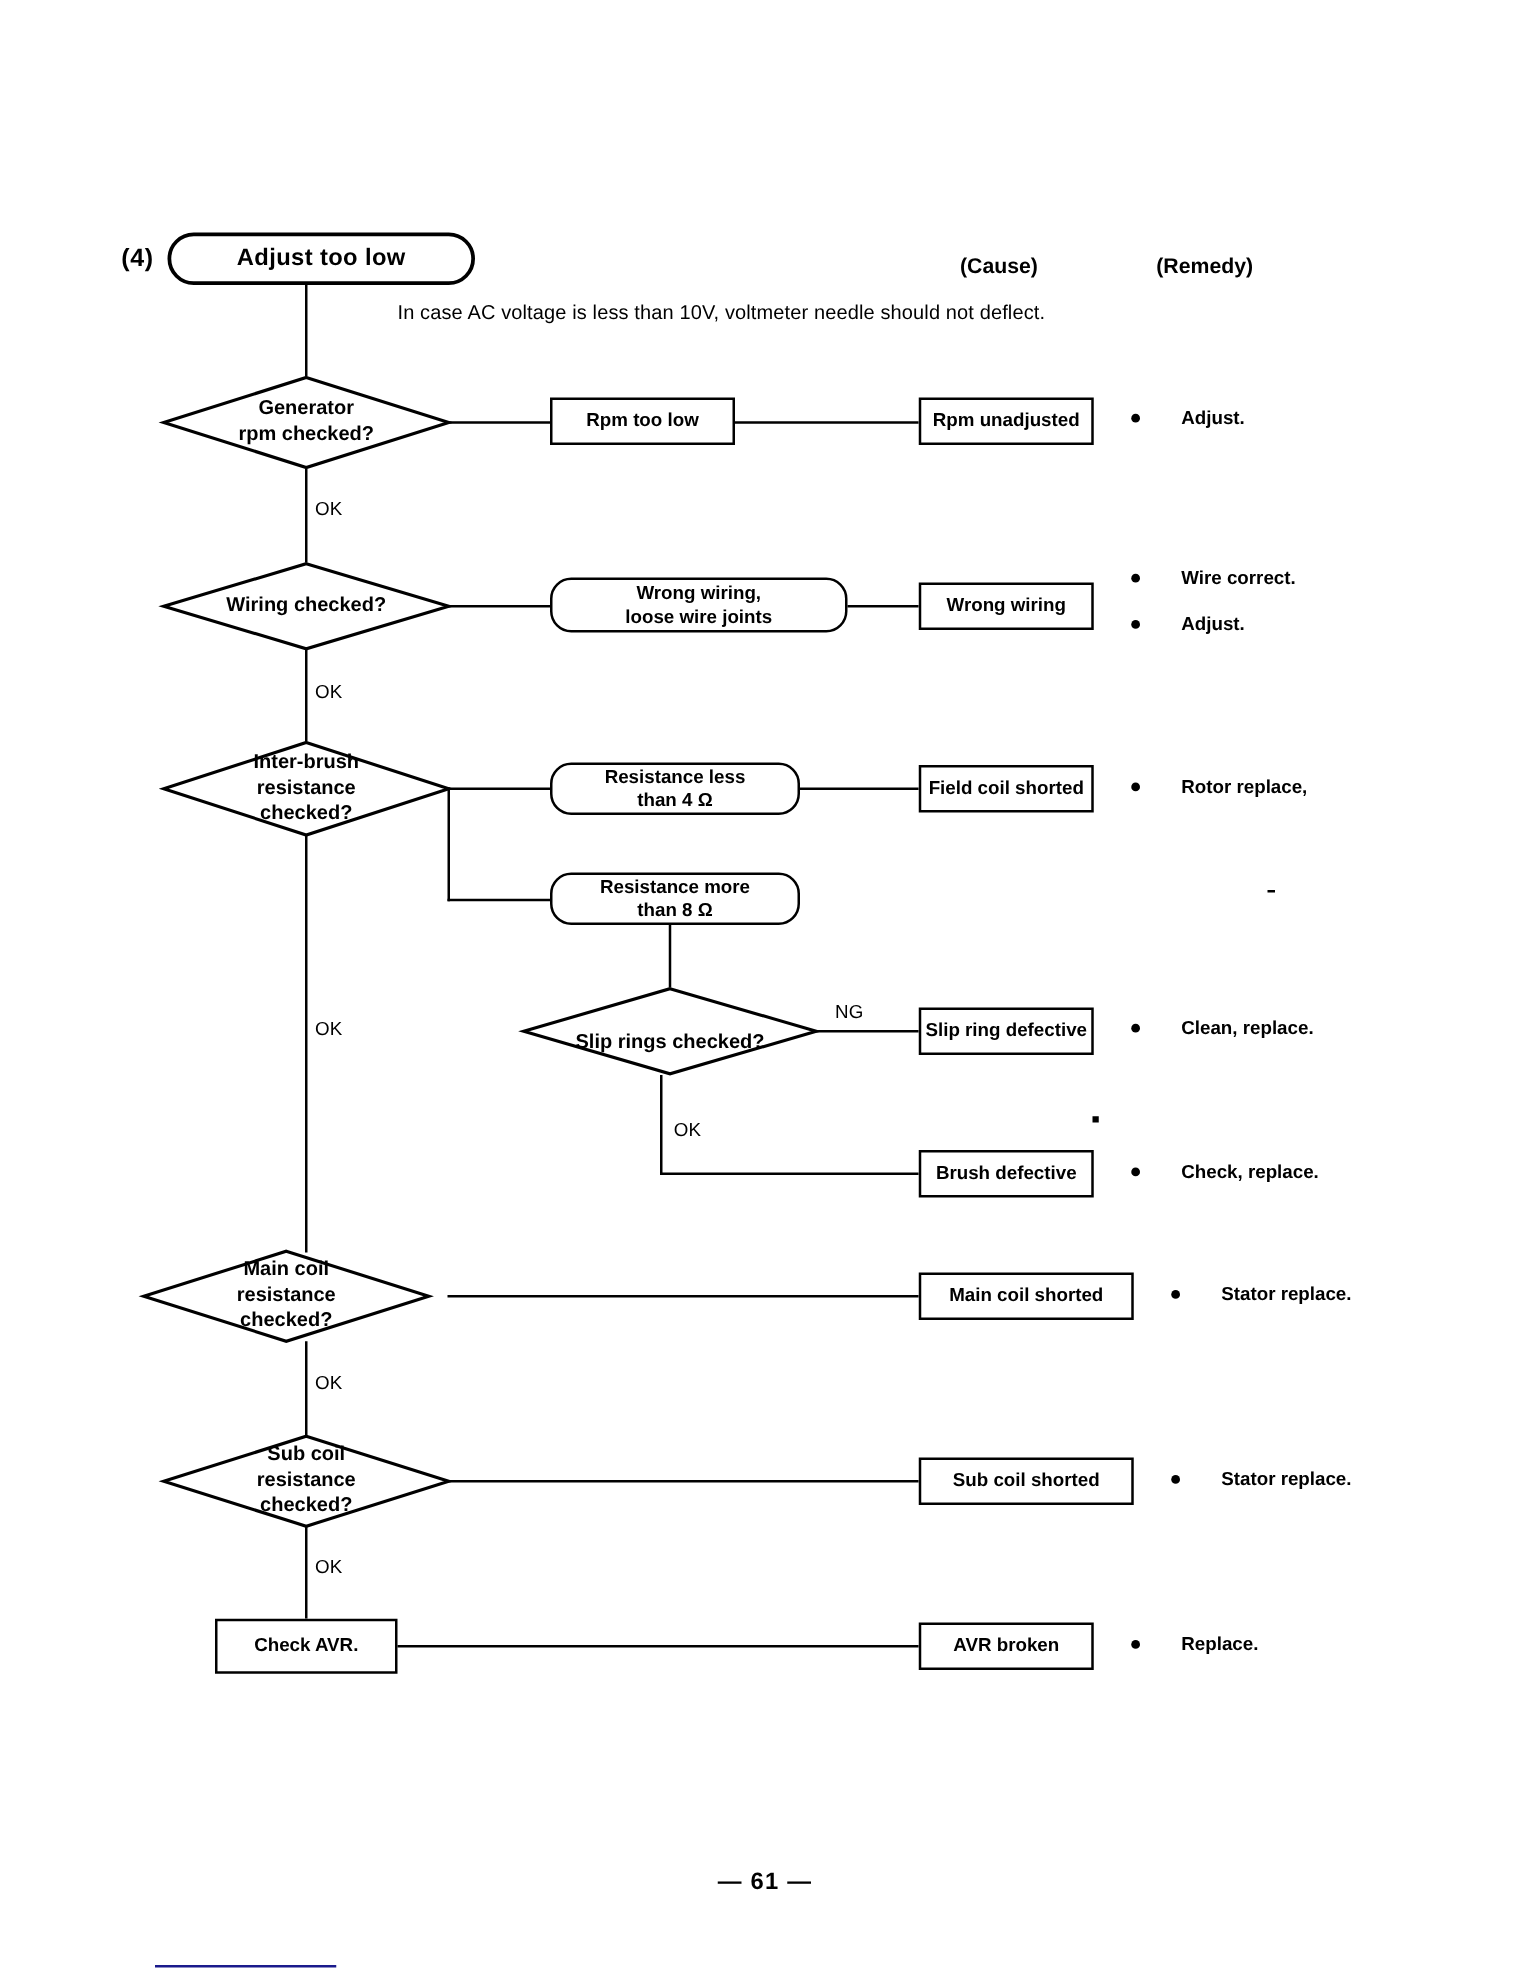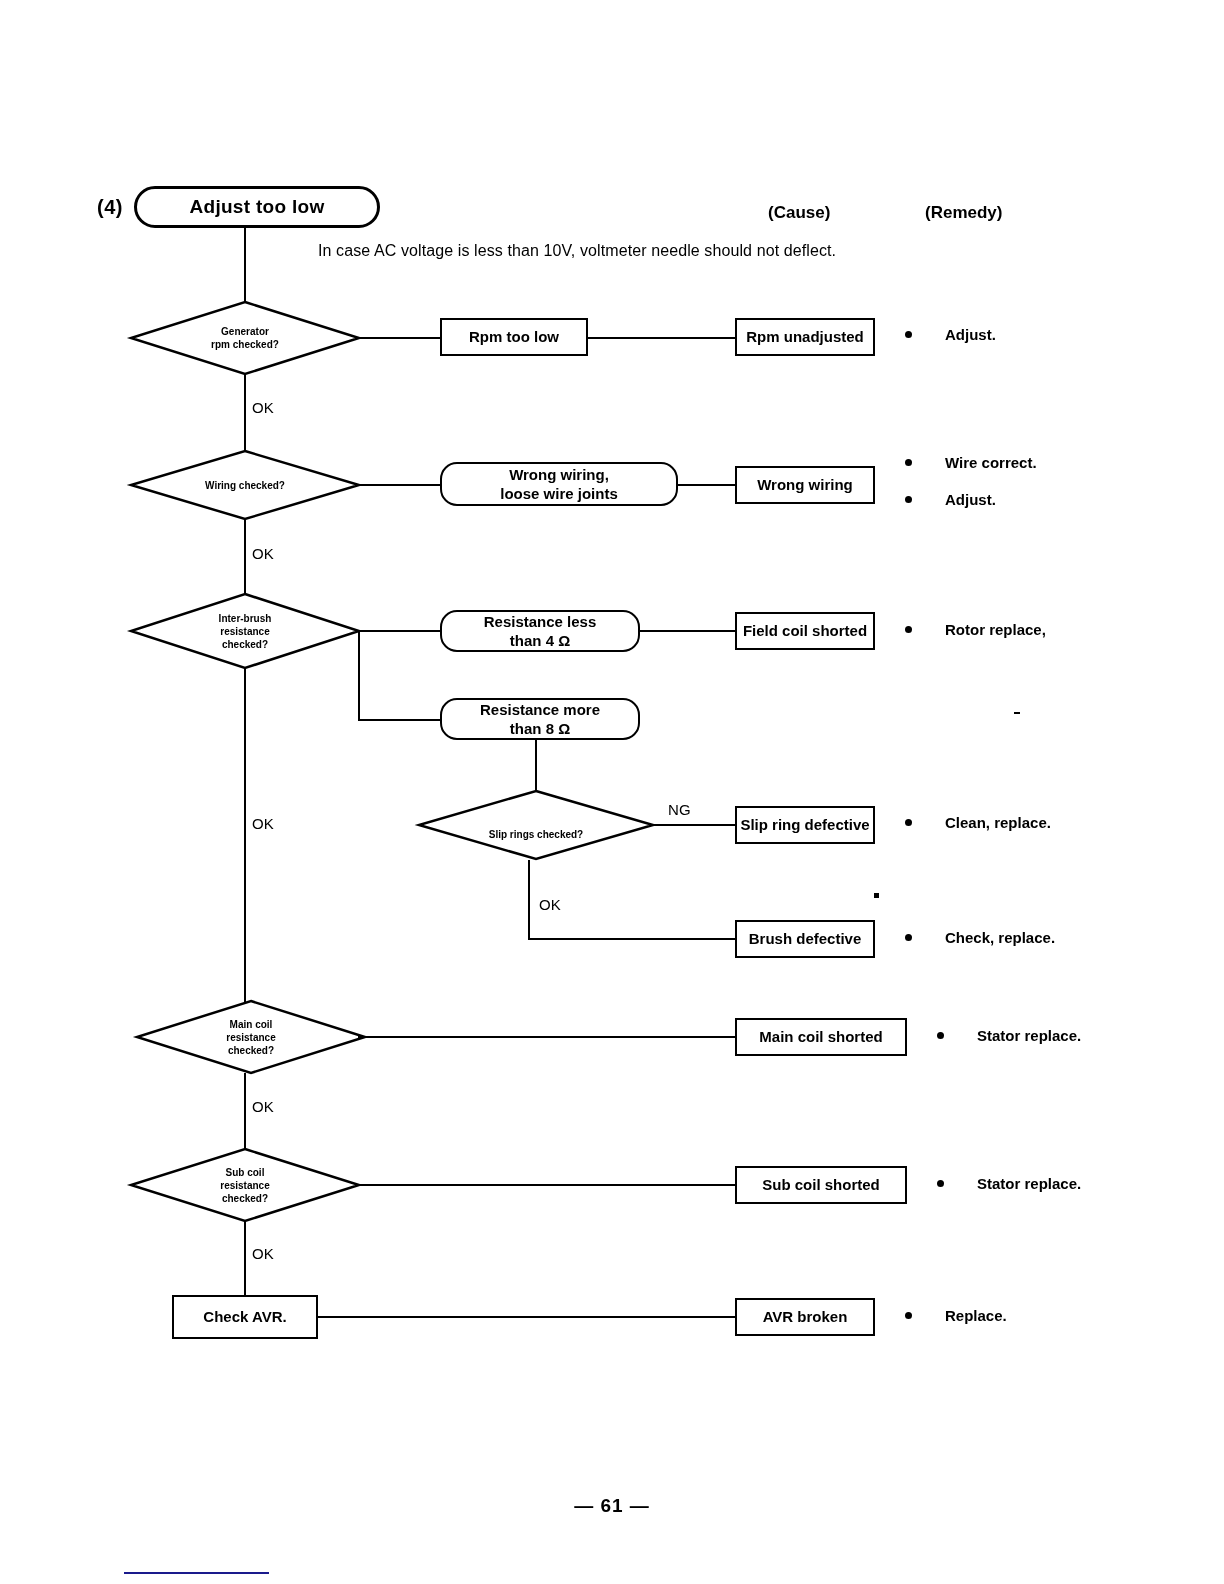--- a/index.html
+++ b/index.html
@@ -83,21 +83,21 @@
     overflow: visible;
   }
   .diamond-label {
     position: absolute;
     left: 0; top: 0;
     width: 100%; height: 100%;
     display: flex;
     align-items: center;
     justify-content: center;
     text-align: center;
-    font-size: 10px;
+    font-size: 16px;
     font-weight: bold;
     line-height: 1.3;
     pointer-events: none;
   }
 
   
   .hline { position: absolute; background: #000; height: 2px; }
   .vline { position: absolute; background: #000; width: 2px; }
 
   
@@ -281,21 +281,21 @@
   <div class="vline" style="left:528px; top:860px; height:80px;"></div>
   <div class="hline" style="left:528px; top:938px; width:207px;"></div>
   <div class="abs box" style="left:735px; top:920px; width:140px; height:38px;">
     <span>Brush defective</span>
   </div>
   <div class="remedy" style="left:905px; top:929px;">
     <span class="dot"></span>
     <span>Check, replace.</span>
   </div>
 
-  <div class="diamond-wrap" style="left:136px; top:1000px; width:230px; height:74px;">
+  <div class="diamond-wrap" style="left:114px; top:1000px; width:230px; height:74px;">
     <svg width="230" height="74" viewBox="0 0 230 74">
       <polygon points="115,1 229,37 115,73 1,37" fill="#ffffff" stroke="#000000" stroke-width="2.5"></polygon>
     </svg>
     <div class="diamond-label">
       <span style="white-space:pre-line;">Main coil
 resistance
 checked?</span>
     </div>
   </div>
   <div class="branch-label" style="left:252px; top:1098px;">OK</div>

